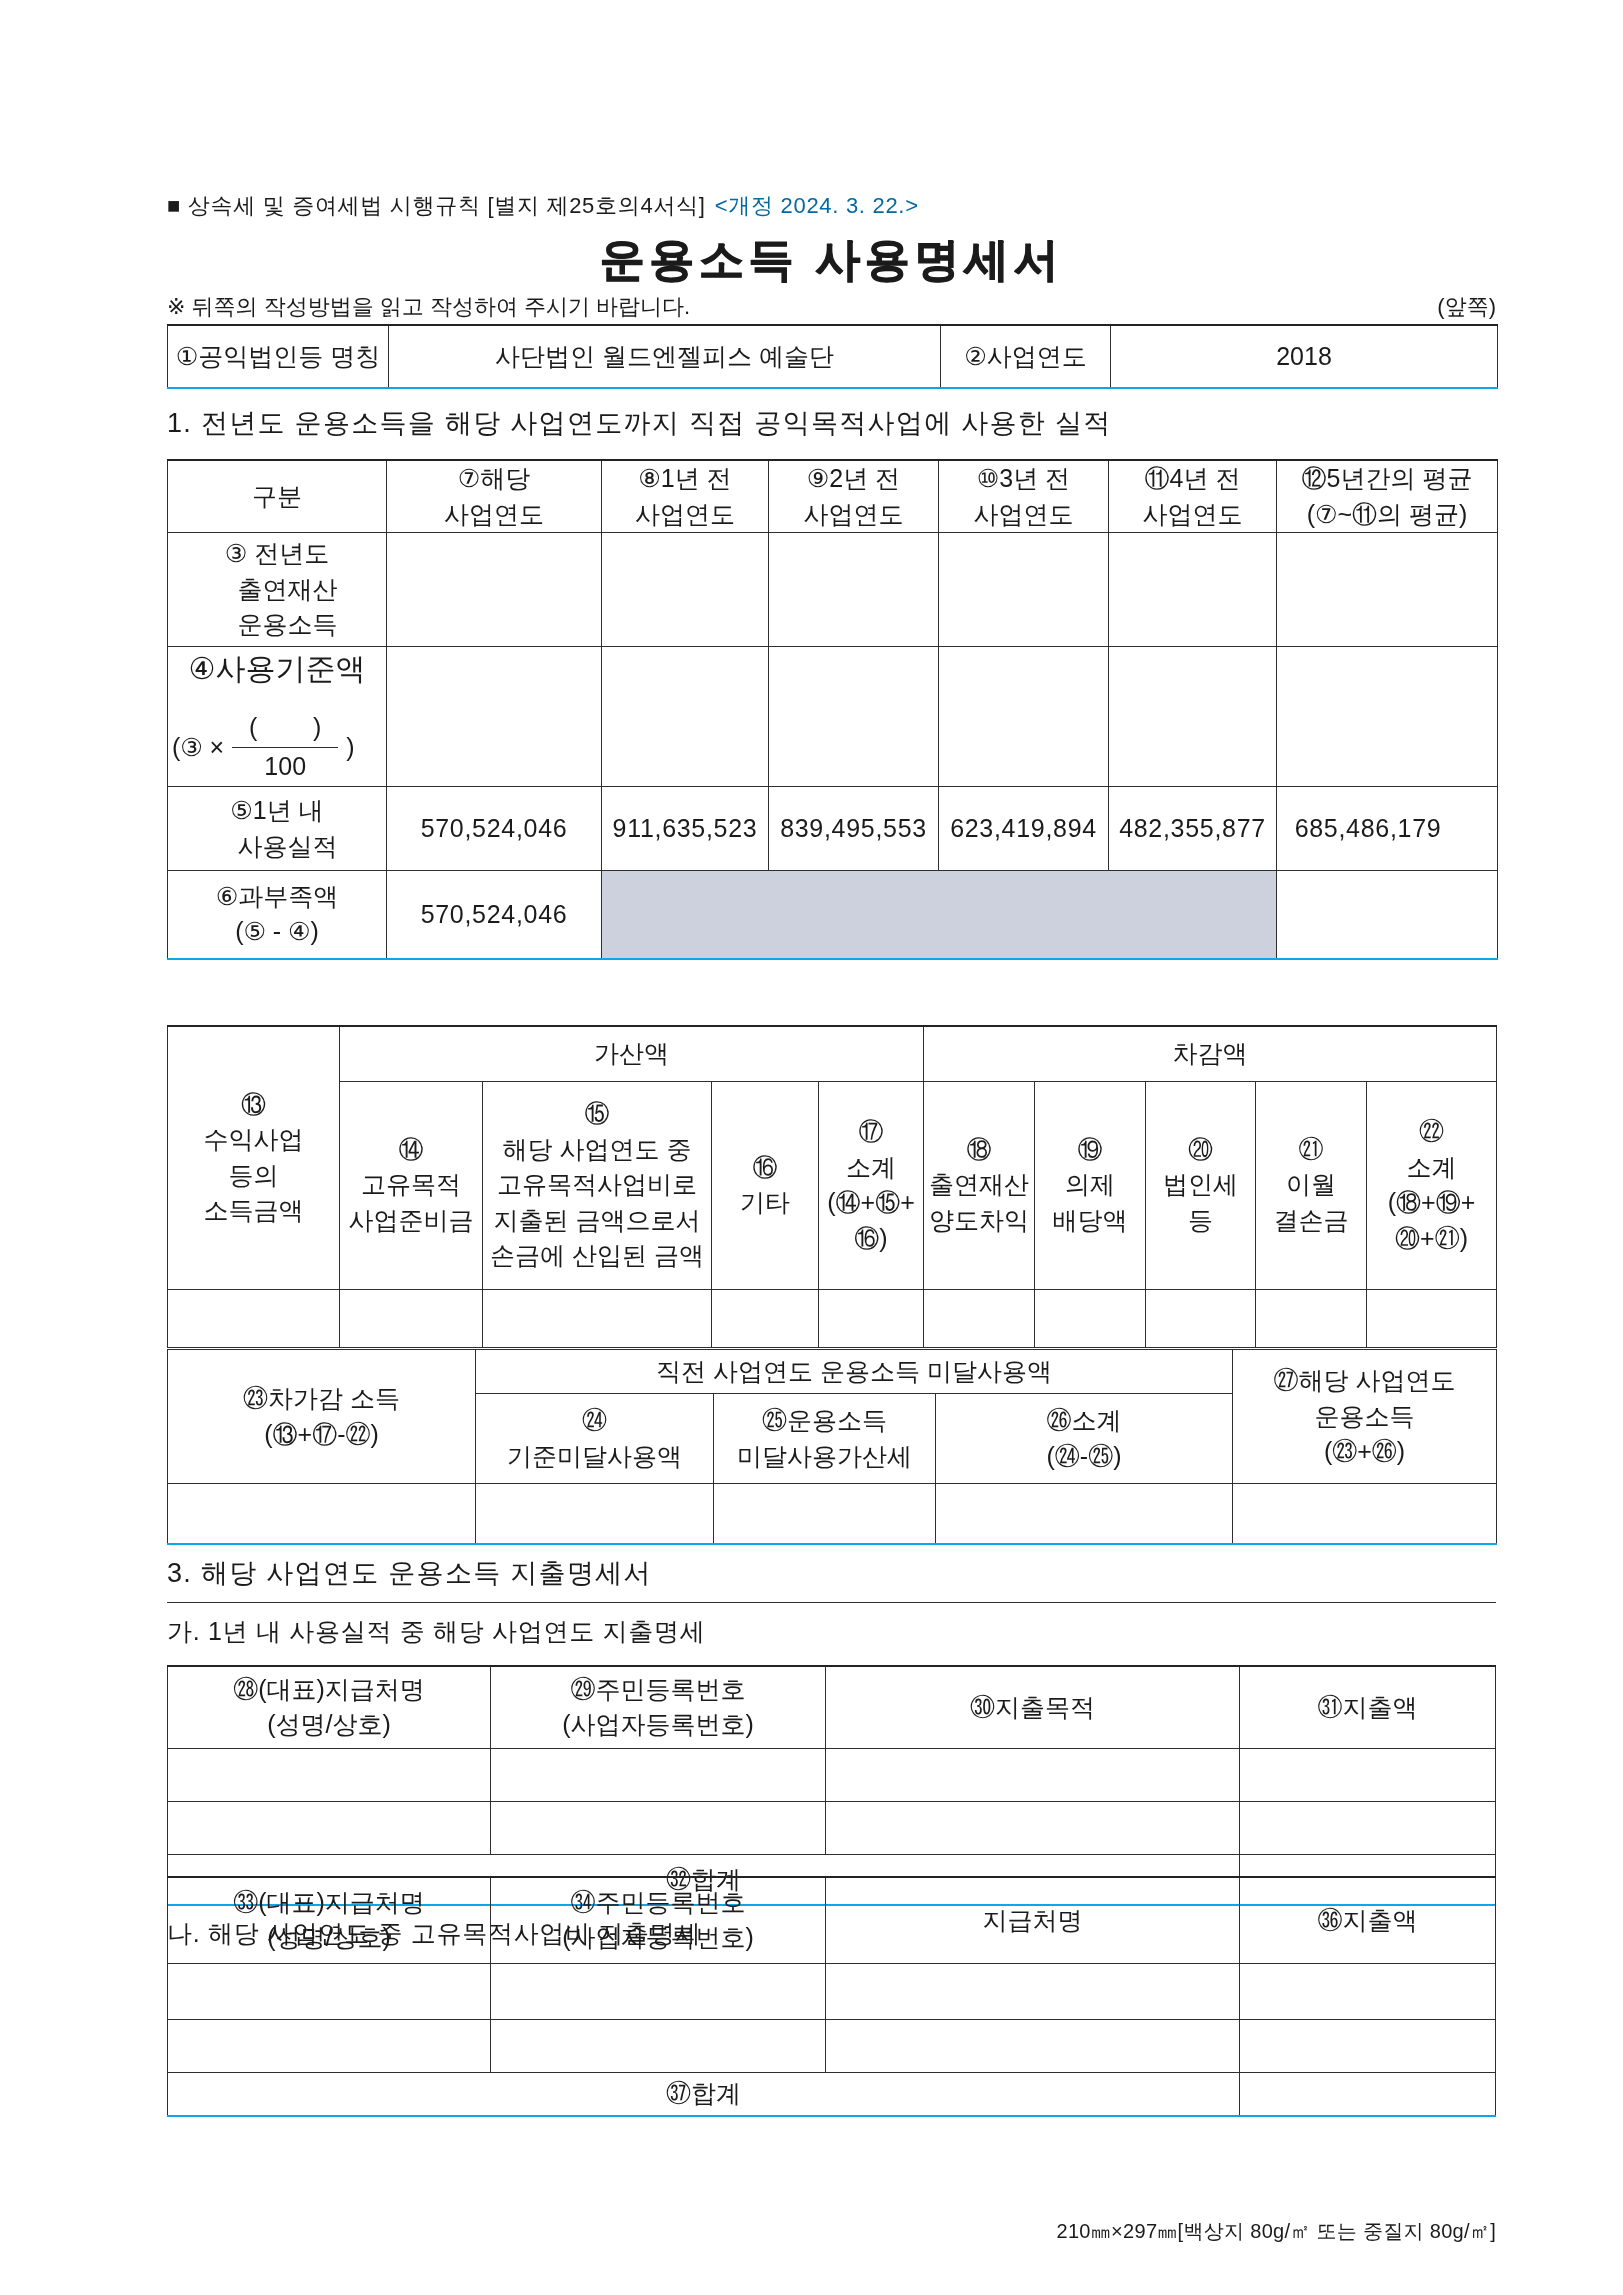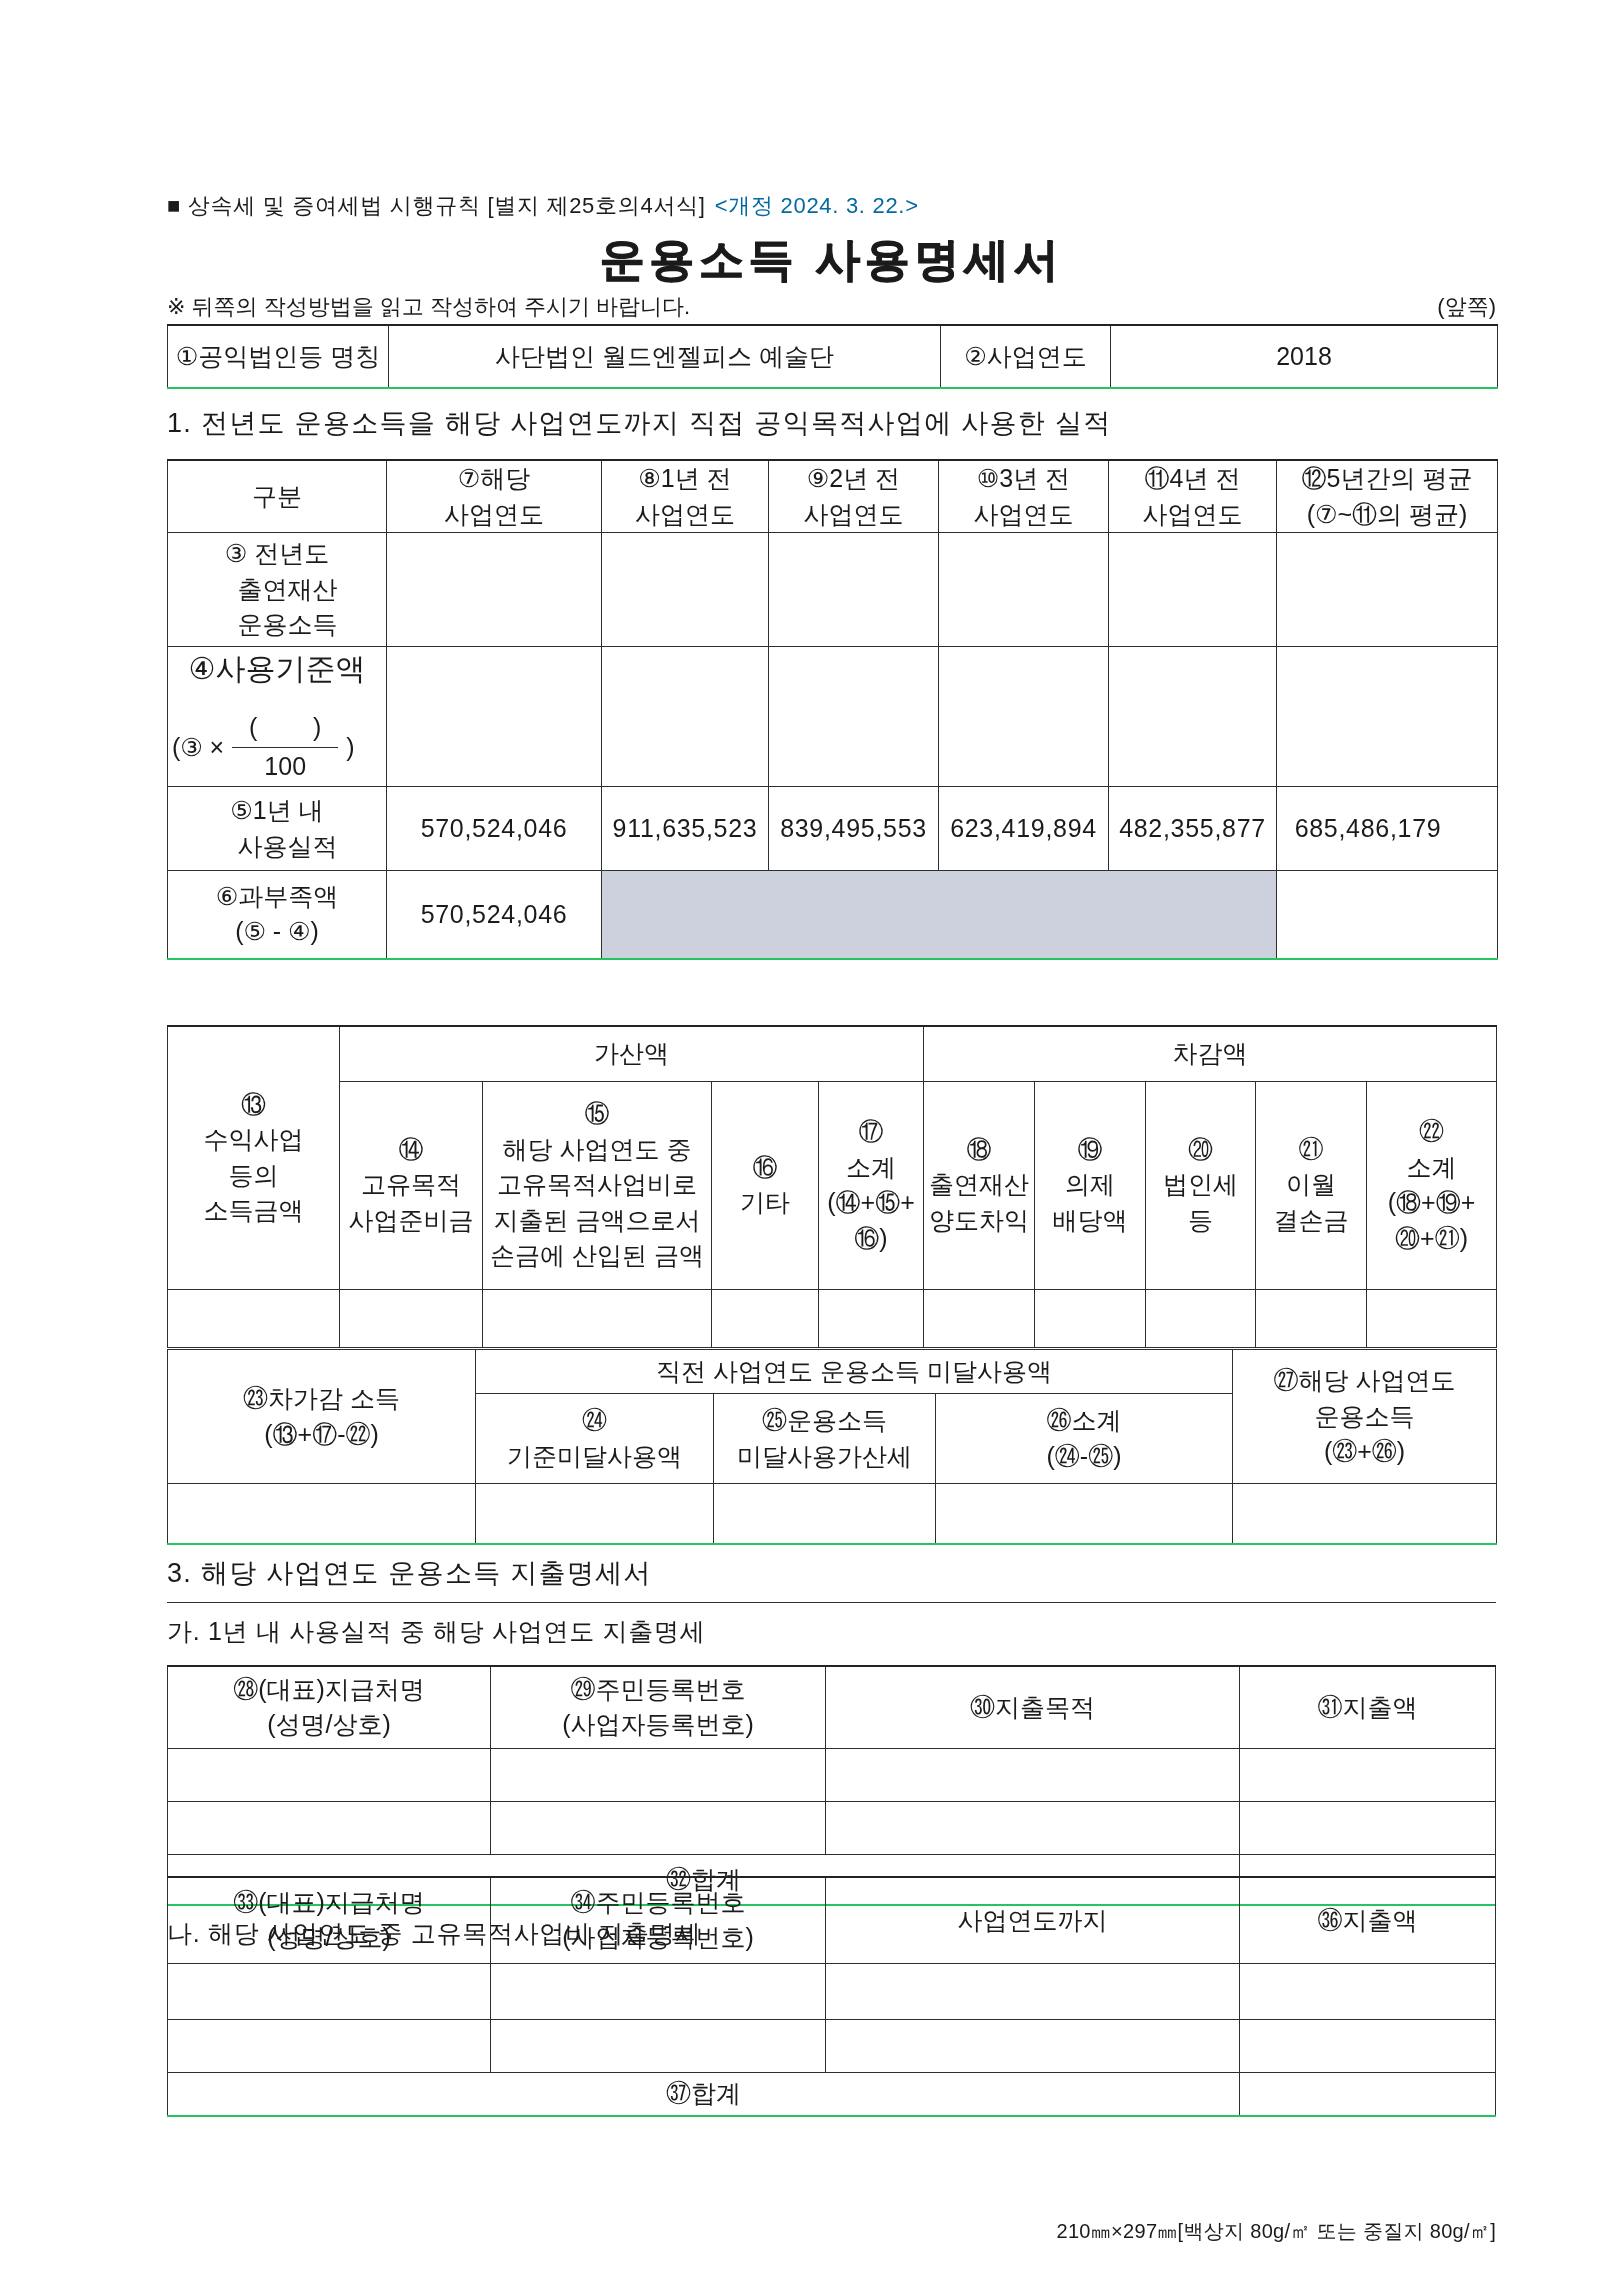--- a/index.html
+++ b/index.html
@@ -29,21 +29,21 @@
   h3.sub { font-size:25px; font-weight:normal; letter-spacing:0.7px; margin:0; white-space:nowrap; }
 
   table.t { border-collapse:collapse; table-layout:fixed; width:1329px; }
   table.t td {
     border:0.7px solid #2e2e2e;
     border-top-width:1.3px; border-bottom-width:1.3px;
     vertical-align:middle; text-align:center;
     padding:0; font-size:25px; line-height:1.42;
   }
   table.t tr.top td { border-top:2px solid #232323; }
-  table.t tr.bot td { border-bottom:2px solid #22c55e; }
+  table.t tr.bot td { border-bottom:2px solid #0ea5e9; }
   .preline { white-space:pre-line; }
   .pre { white-space:pre; }
   .lab { text-align:left; padding-left:11.8px; }
   .num { text-align:right; padding-right:9.2px; font-size:26px; letter-spacing:0.7px; }
   .shaded { background:#ccd1dd; }
   .fs34 { font-size:22px; }
   .fs33 { font-size:21.6px; }
   .fs36 { font-size:23.6px; }
   .fs40 { font-size:26px; }
 
@@ -321,21 +321,21 @@
         <col style="width:335px">
         <col style="width:414px">
         <col style="width:256px">
       </colgroup>
     <tbody>
         <tr class="top" style="height:86px">
       <td class="preline">㉝(대표)지급처명
 (성명/상호)</td>
       <td class="preline">㉞주민등록번호
 (사업자등록번호)</td>
-      <td class="preline">사업연도까지</td>
+      <td class="preline">지급처명</td>
       <td class="preline">㊱지출액</td>
     </tr>
     <tr style="height:56px">
       <td></td>
           <td></td>
       <td></td>
           <td></td>
     </tr>
     <tr style="height:53px">
       <td></td>

